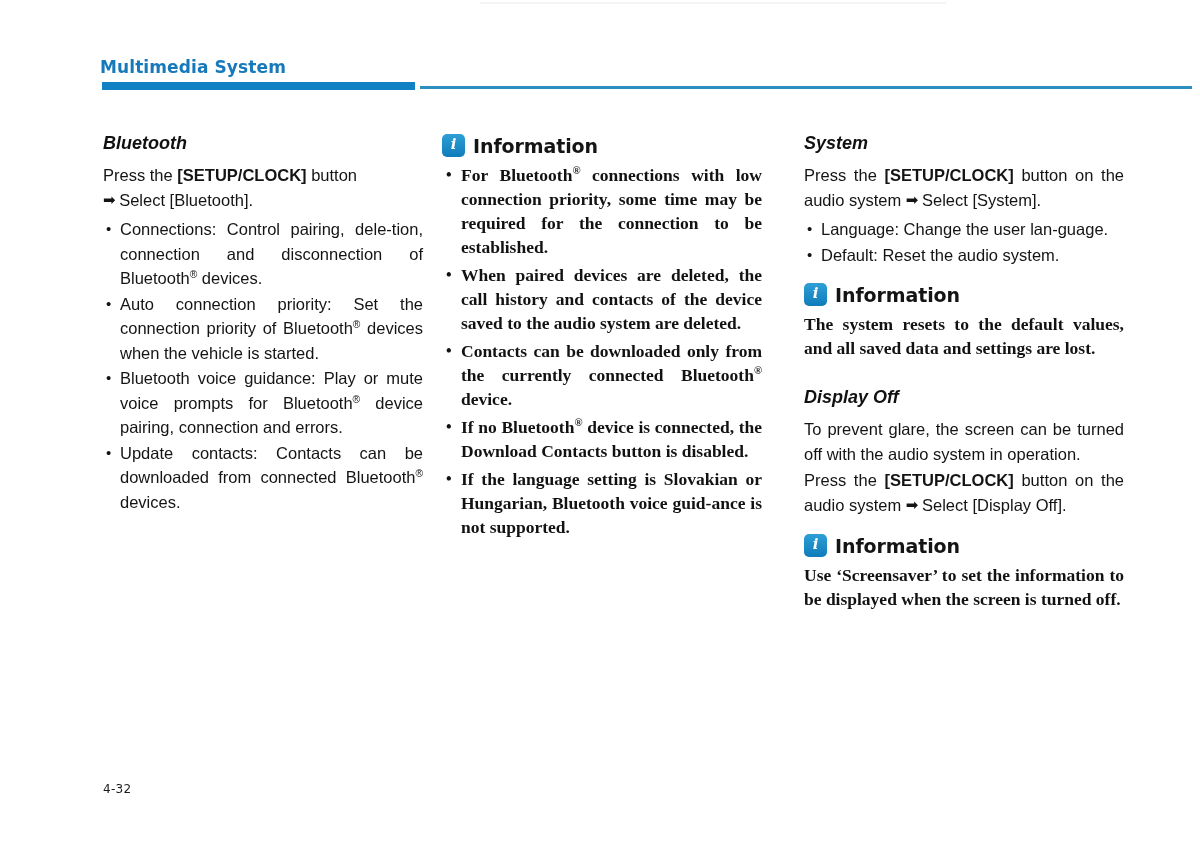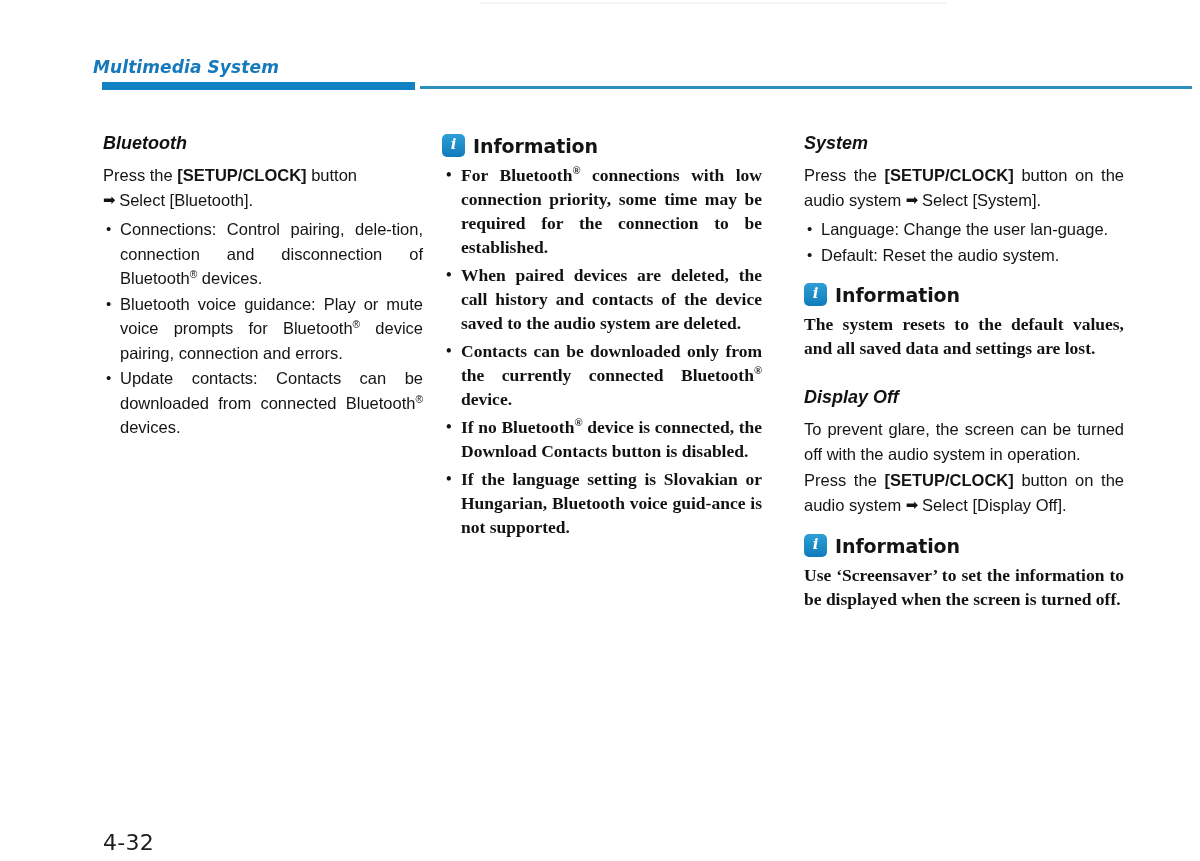--- a/index.html
+++ b/index.html
@@ -22,24 +22,23 @@
     left: 480px;
     top: 2px;
     width: 466px;
     height: 2px;
     background: #f3f4f6;
   }
 
   
   .page-header {
     position: absolute;
-    left: 93px;
+    left: 100px;
     top: 56px;
     width: 1090px;
-    font-style: italic;
   }
   .page-header .chapter-title {
     font-family: "DejaVu Sans", sans-serif;
     font-size: 17px;
     font-weight: 700;
     color: #1679bc;
     letter-spacing: 0.1px;
     line-height: 22px;
     white-space: nowrap;
   }
@@ -223,24 +222,23 @@
     position: relative;
     top: -1px;
   }
 
   
   .folio {
     position: absolute;
     left: 103px;
     top: 782px;
     font-family: "DejaVu Sans", sans-serif;
-    font-size: 22px;
+    font-size: 12px;
     color: #1c1c1c;
     letter-spacing: 0.3px;
-    margin-top: 48px;
   }
 </style>
 </head>
 <body>
 
 <div class="scan-line-top"></div>
 
 <div class="page-header">
   <div class="chapter-title">Multimedia System</div>
 </div>
@@ -252,20 +250,21 @@
 <div class="columns">
 
   <div class="col col-1">
 
     <h2 class="section-title">Bluetooth</h2>
 
     <p class="body-text tight"><span>Press the </span><b>[SETUP/CLOCK]</b><span> button</span><br><span class="arrow-glyph">➡</span><span> Select [Bluetooth].</span></p>
 
     <ul class="bullets">
       <li><span>Connections: Control pairing, dele-tion, connection and disconnection of Bluetooth</span><sup class="reg">®</sup><span> devices.</span></li>
+      <li><span>Auto connection priority: Set the connection priority of Bluetooth</span><sup class="reg">®</sup><span> devices when the vehicle is started.</span></li>
       <li><span>Bluetooth voice guidance: Play or mute voice prompts for Bluetooth</span><sup class="reg">®</sup><span> device pairing, connection and errors.</span></li>
       <li><span>Update contacts: Contacts can be downloaded from connected Bluetooth</span><sup class="reg">®</sup><span> devices.</span></li>
     </ul>
   </div>
 
   <div class="col col-2">
 
     <div class="info-block">
       <div class="info-head">
         <span class="info-icon">

